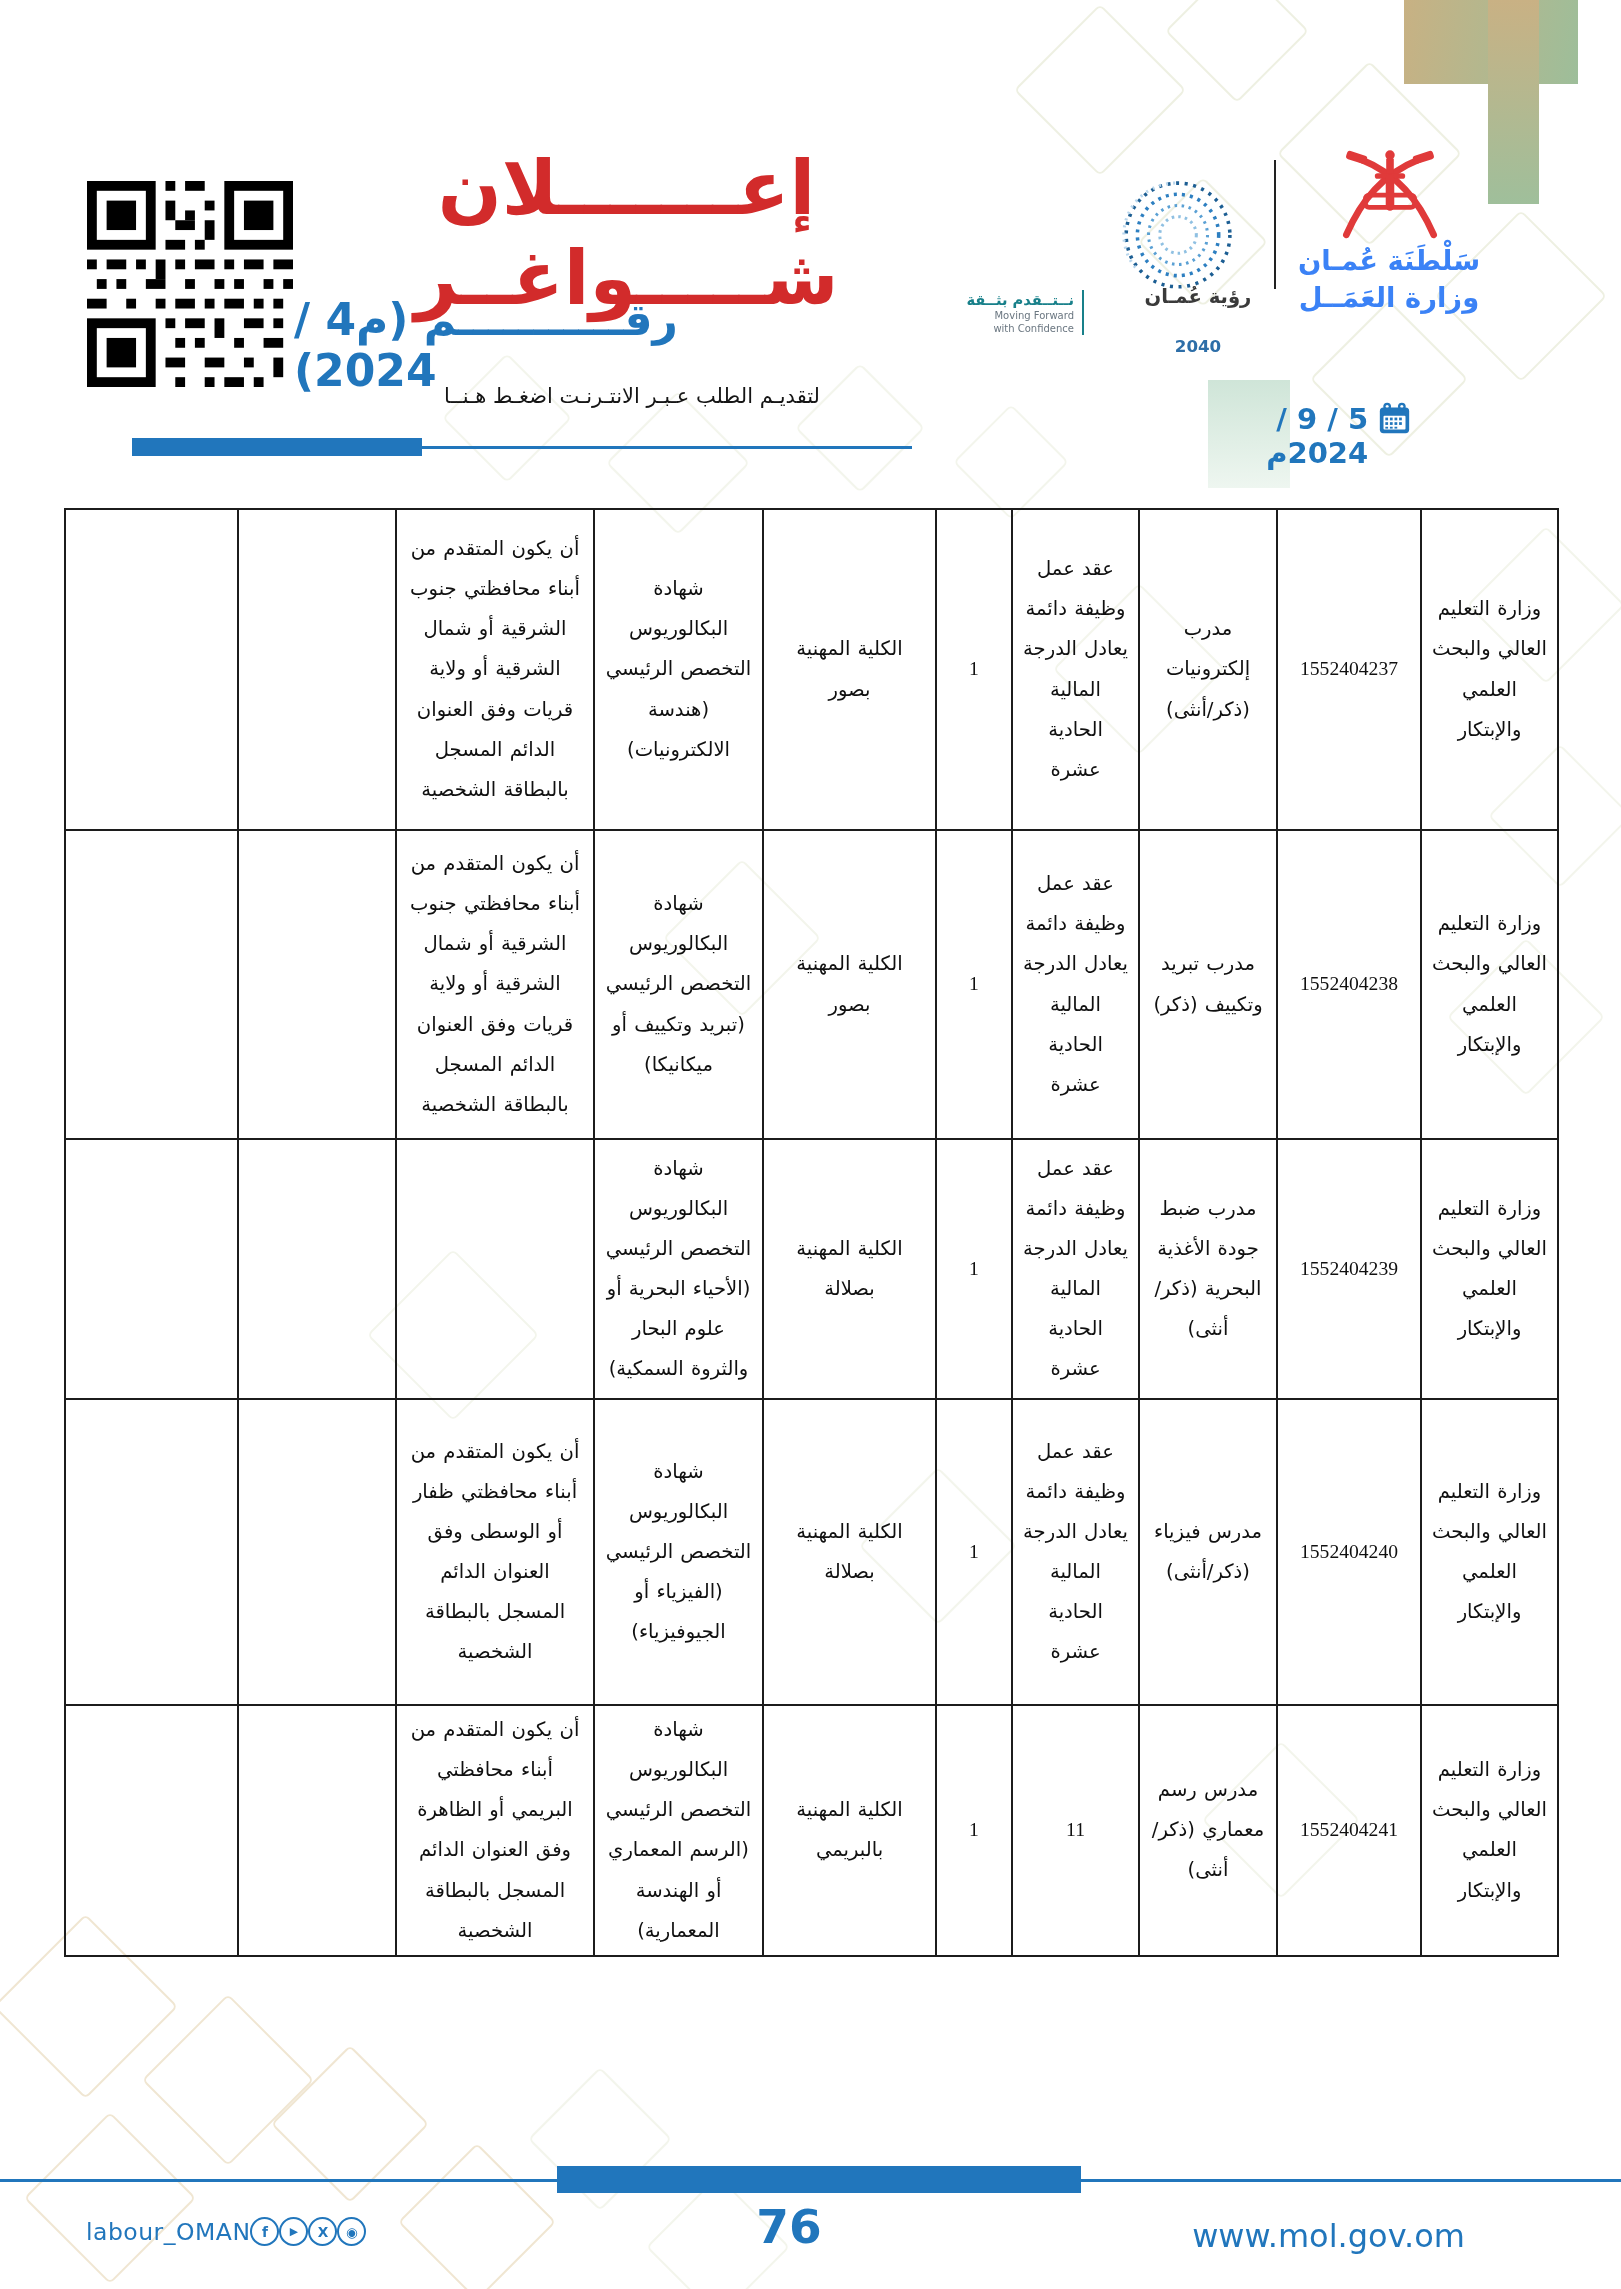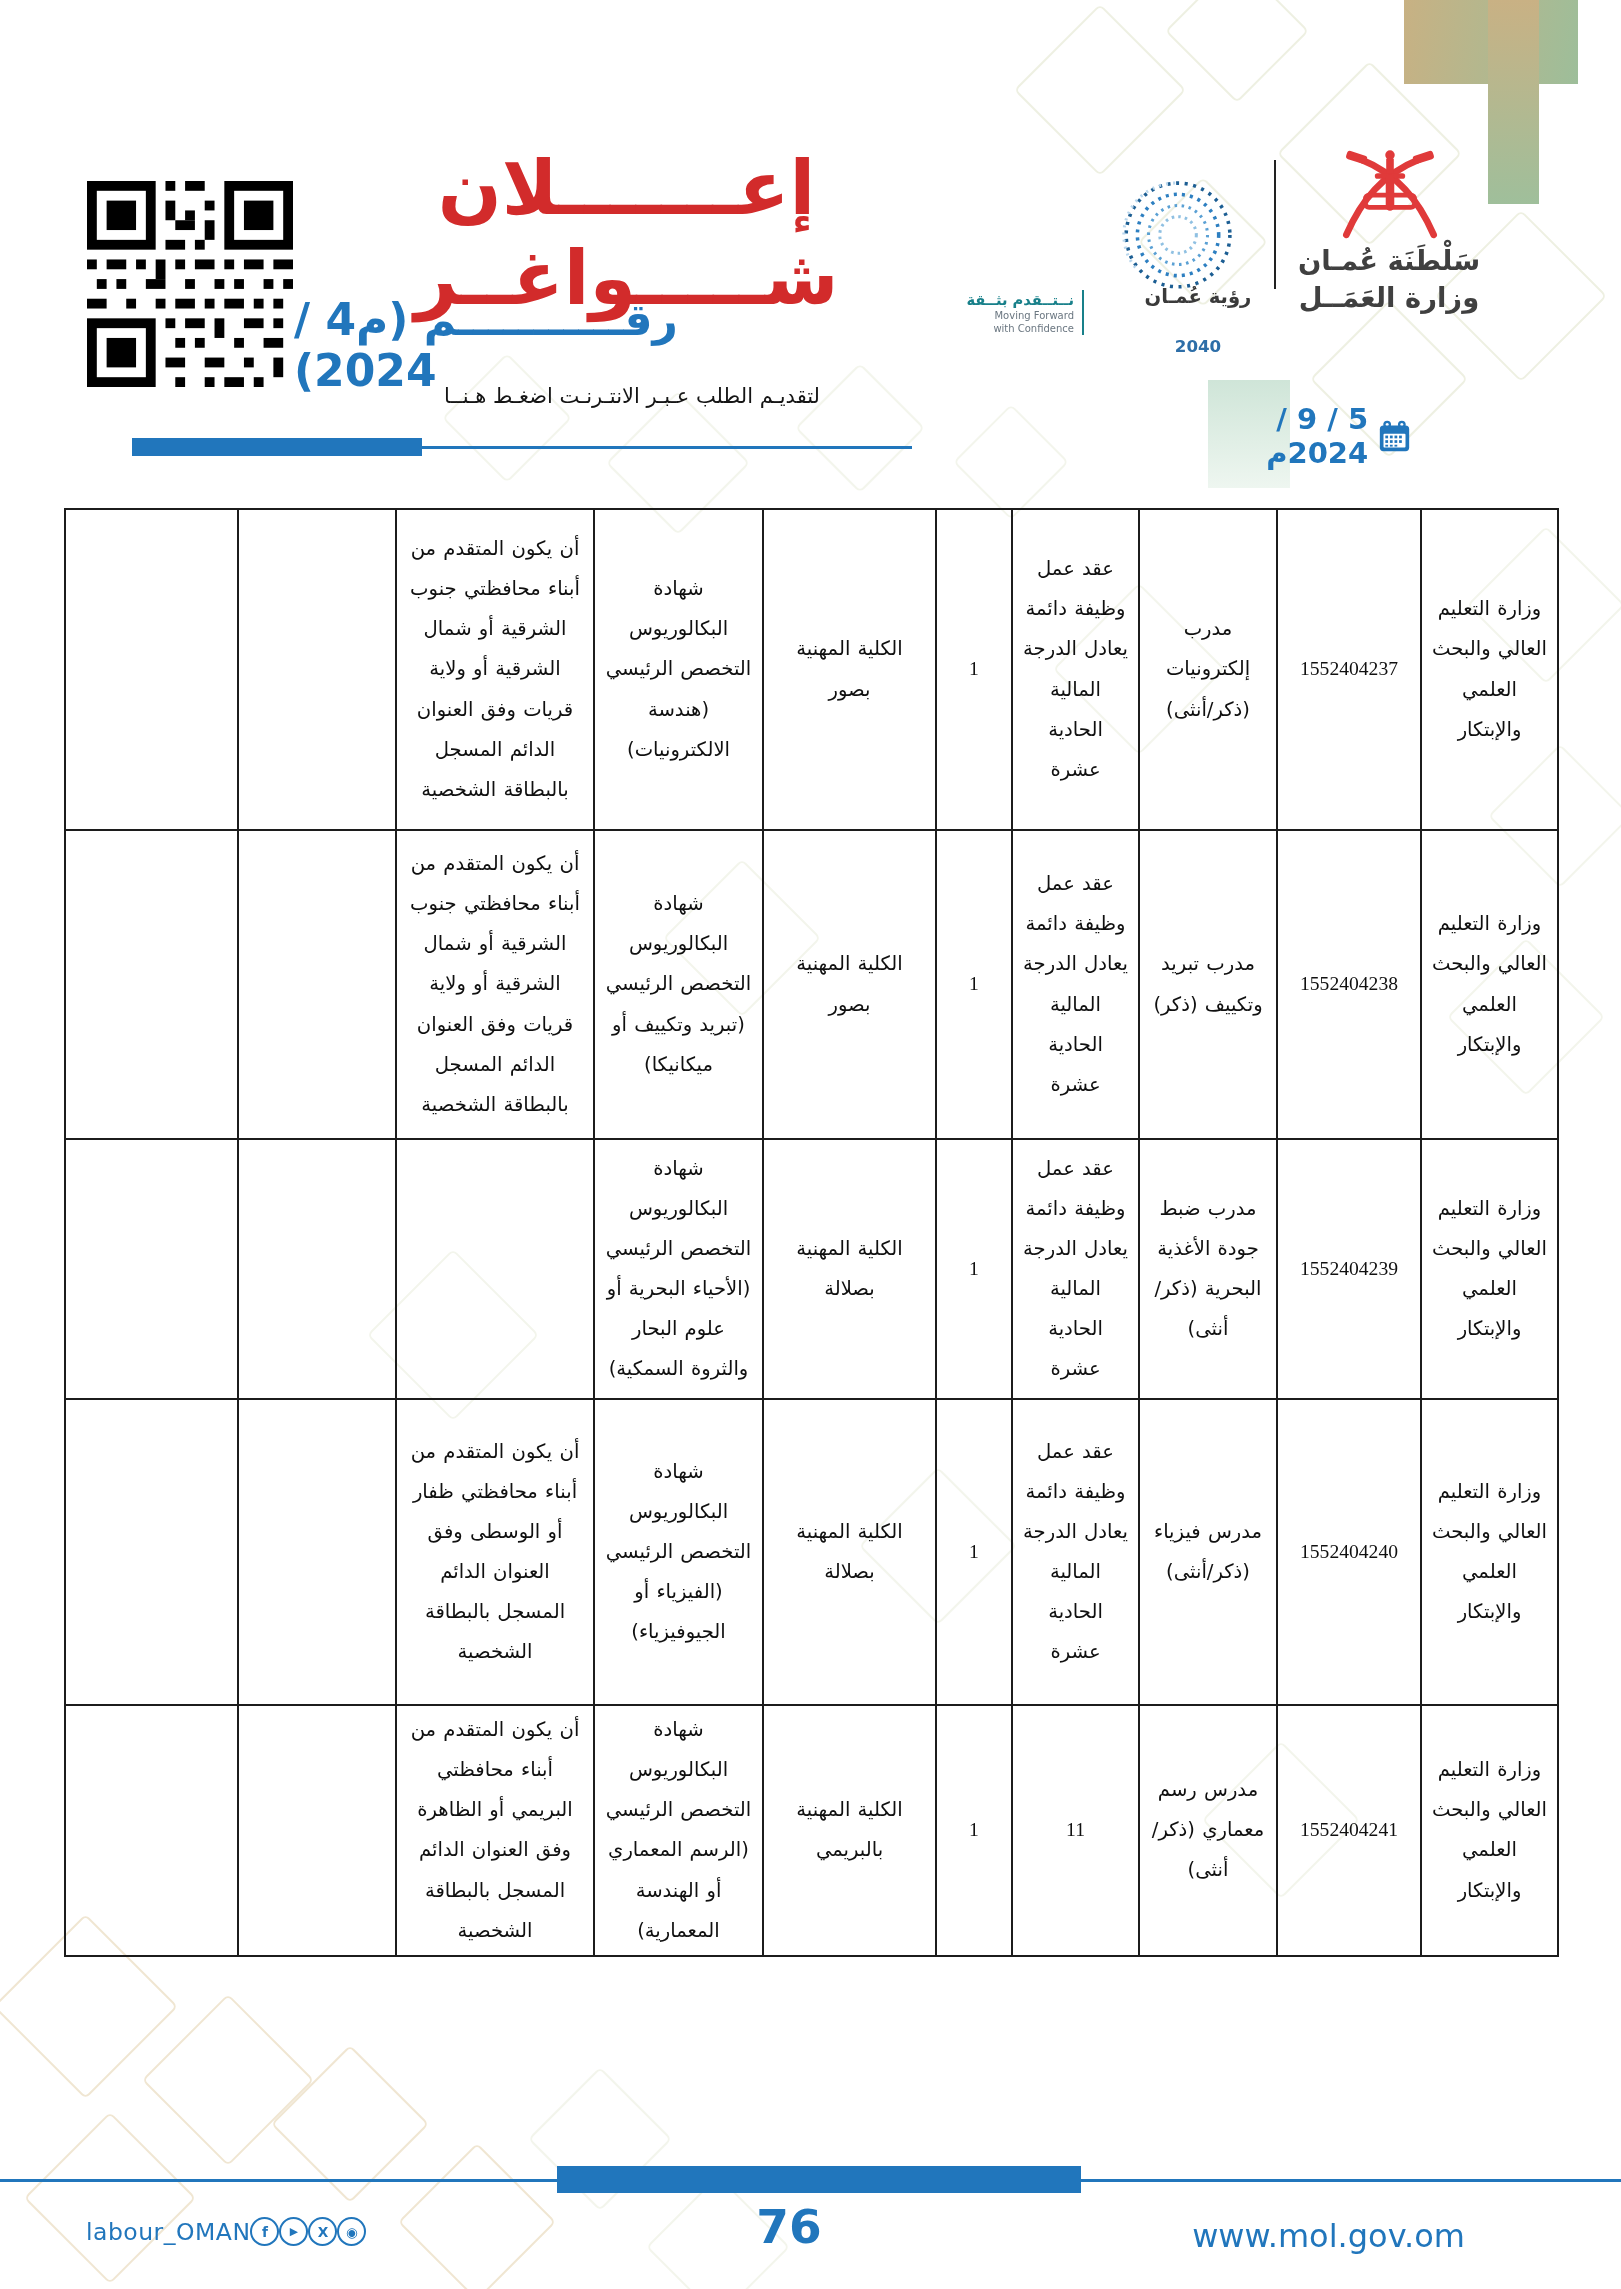--- a/index.html
+++ b/index.html
@@ -29,22 +29,22 @@
   .vision-sphere{left:1115px;top:176px;width:122px;height:122px;}
   .vision-text{left:1143px;top:286px;width:110px;direction:rtl;text-align:center;line-height:1.15;}
   .vision-text .vn{font-size:19.6px;font-weight:bold;color:#3a3a3a;}
   .vision-text .vy{font-size:16.7px;font-weight:bold;color:#2d6ea8;margin-top:28px;}
   .tagline{left:964px;top:290px;width:110px;text-align:right;line-height:1.3;}
   .tagline .ar{font-size:14.7px;font-weight:bold;color:#18808a;}
   .tagline .en{font-size:10px;color:#6a7680;}
   .tagline-sep{left:1082px;top:290px;width:2px;height:45px;background:#18808a;}
   .emblem{left:1333px;top:147px;width:114px;height:96px;}
   .emblem-text{left:1296px;top:243px;width:186px;text-align:center;direction:rtl;line-height:1.35;
-    font-size:27.4px;font-weight:bold;color:#404040;}
-  .date-row{left:1166px;top:402px;width:245px;direction:rtl;display:flex;align-items:center;gap:9.8px;
+    font-size:27.4px;font-weight:bold;color:#3b82f6;}
+  .date-row{left:1166px;top:402px;width:245px;direction:rtl;display:flex;gap:9.8px;
     color:#2176bc;font-size:29px;font-weight:bold;justify-content:flex-start;}
   
   table.jobs{position:absolute;left:64px;top:508px;width:1495px;border-collapse:collapse;table-layout:fixed;}
   table.jobs td{border:2px solid #1c1c1c;text-align:center;vertical-align:middle;
     padding:3.9px 7.8px;font-size:19.6px;line-height:2.05;color:#101010;direction:rtl;word-spacing:1px;}
   td.latin{font-family:"Liberation Serif", serif;font-size:25.5px;direction:ltr;line-height:1.2;}
   td.c-contract{font-size:18.6px;line-height:2.15;}
   td.c-cond{font-size:19.6px;line-height:2.1;}
   tr.r1{height:321px;} tr.r2{height:309px;} tr.r3{height:260px;} tr.r4{height:306px;} tr.r5{height:243px;}
   

